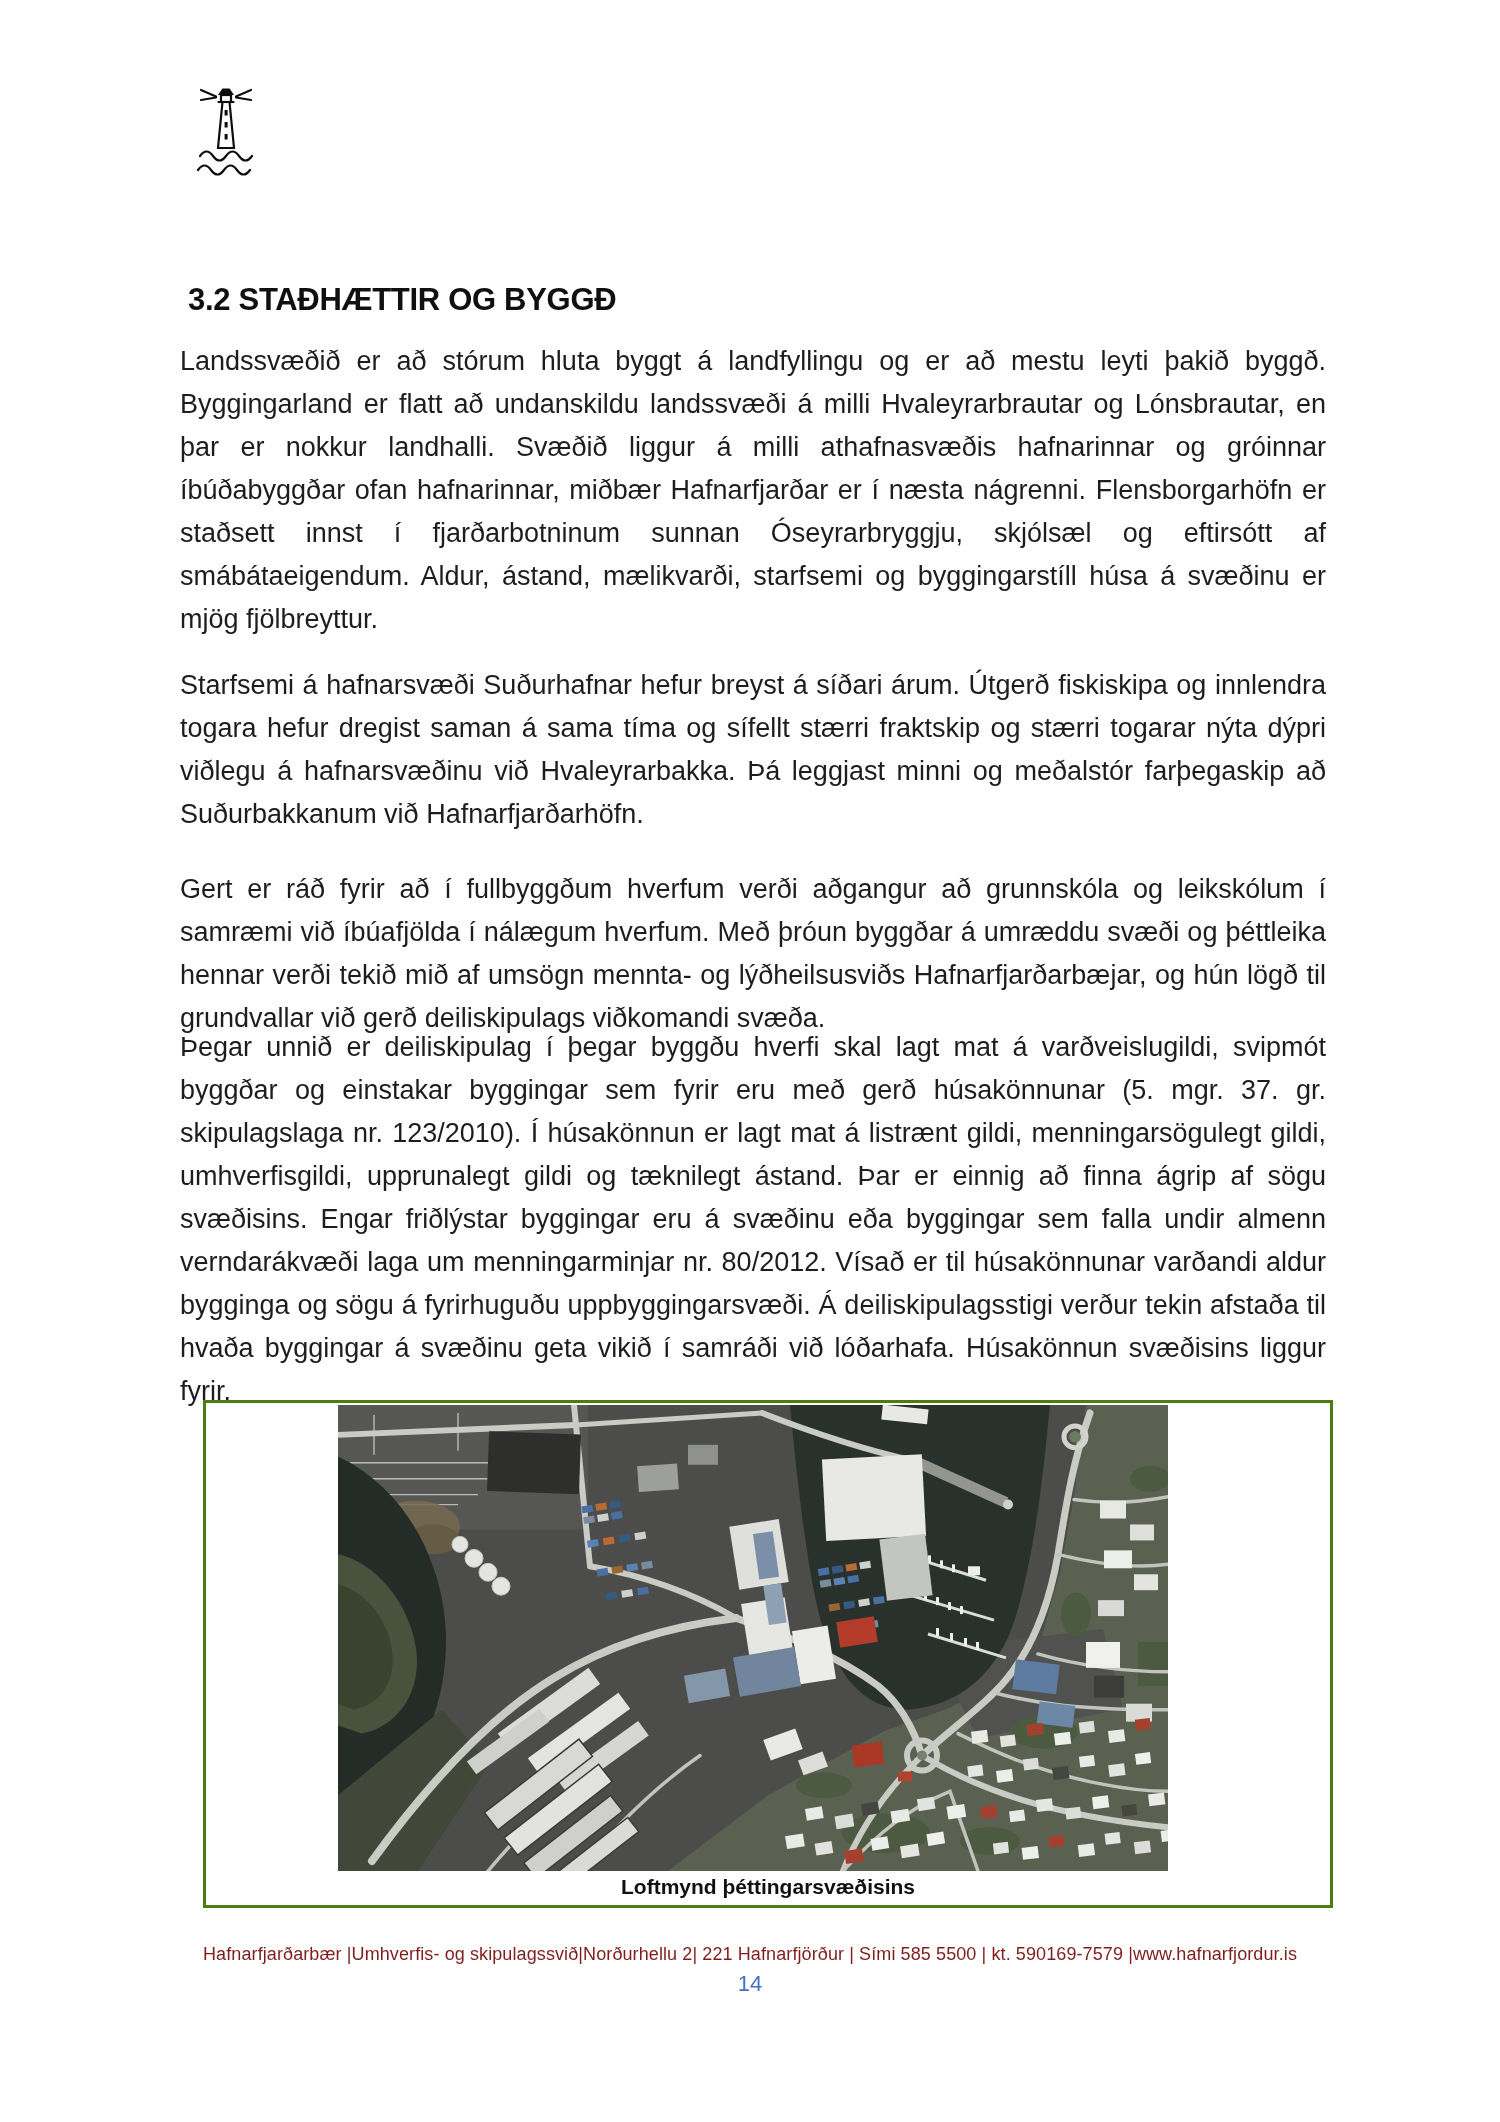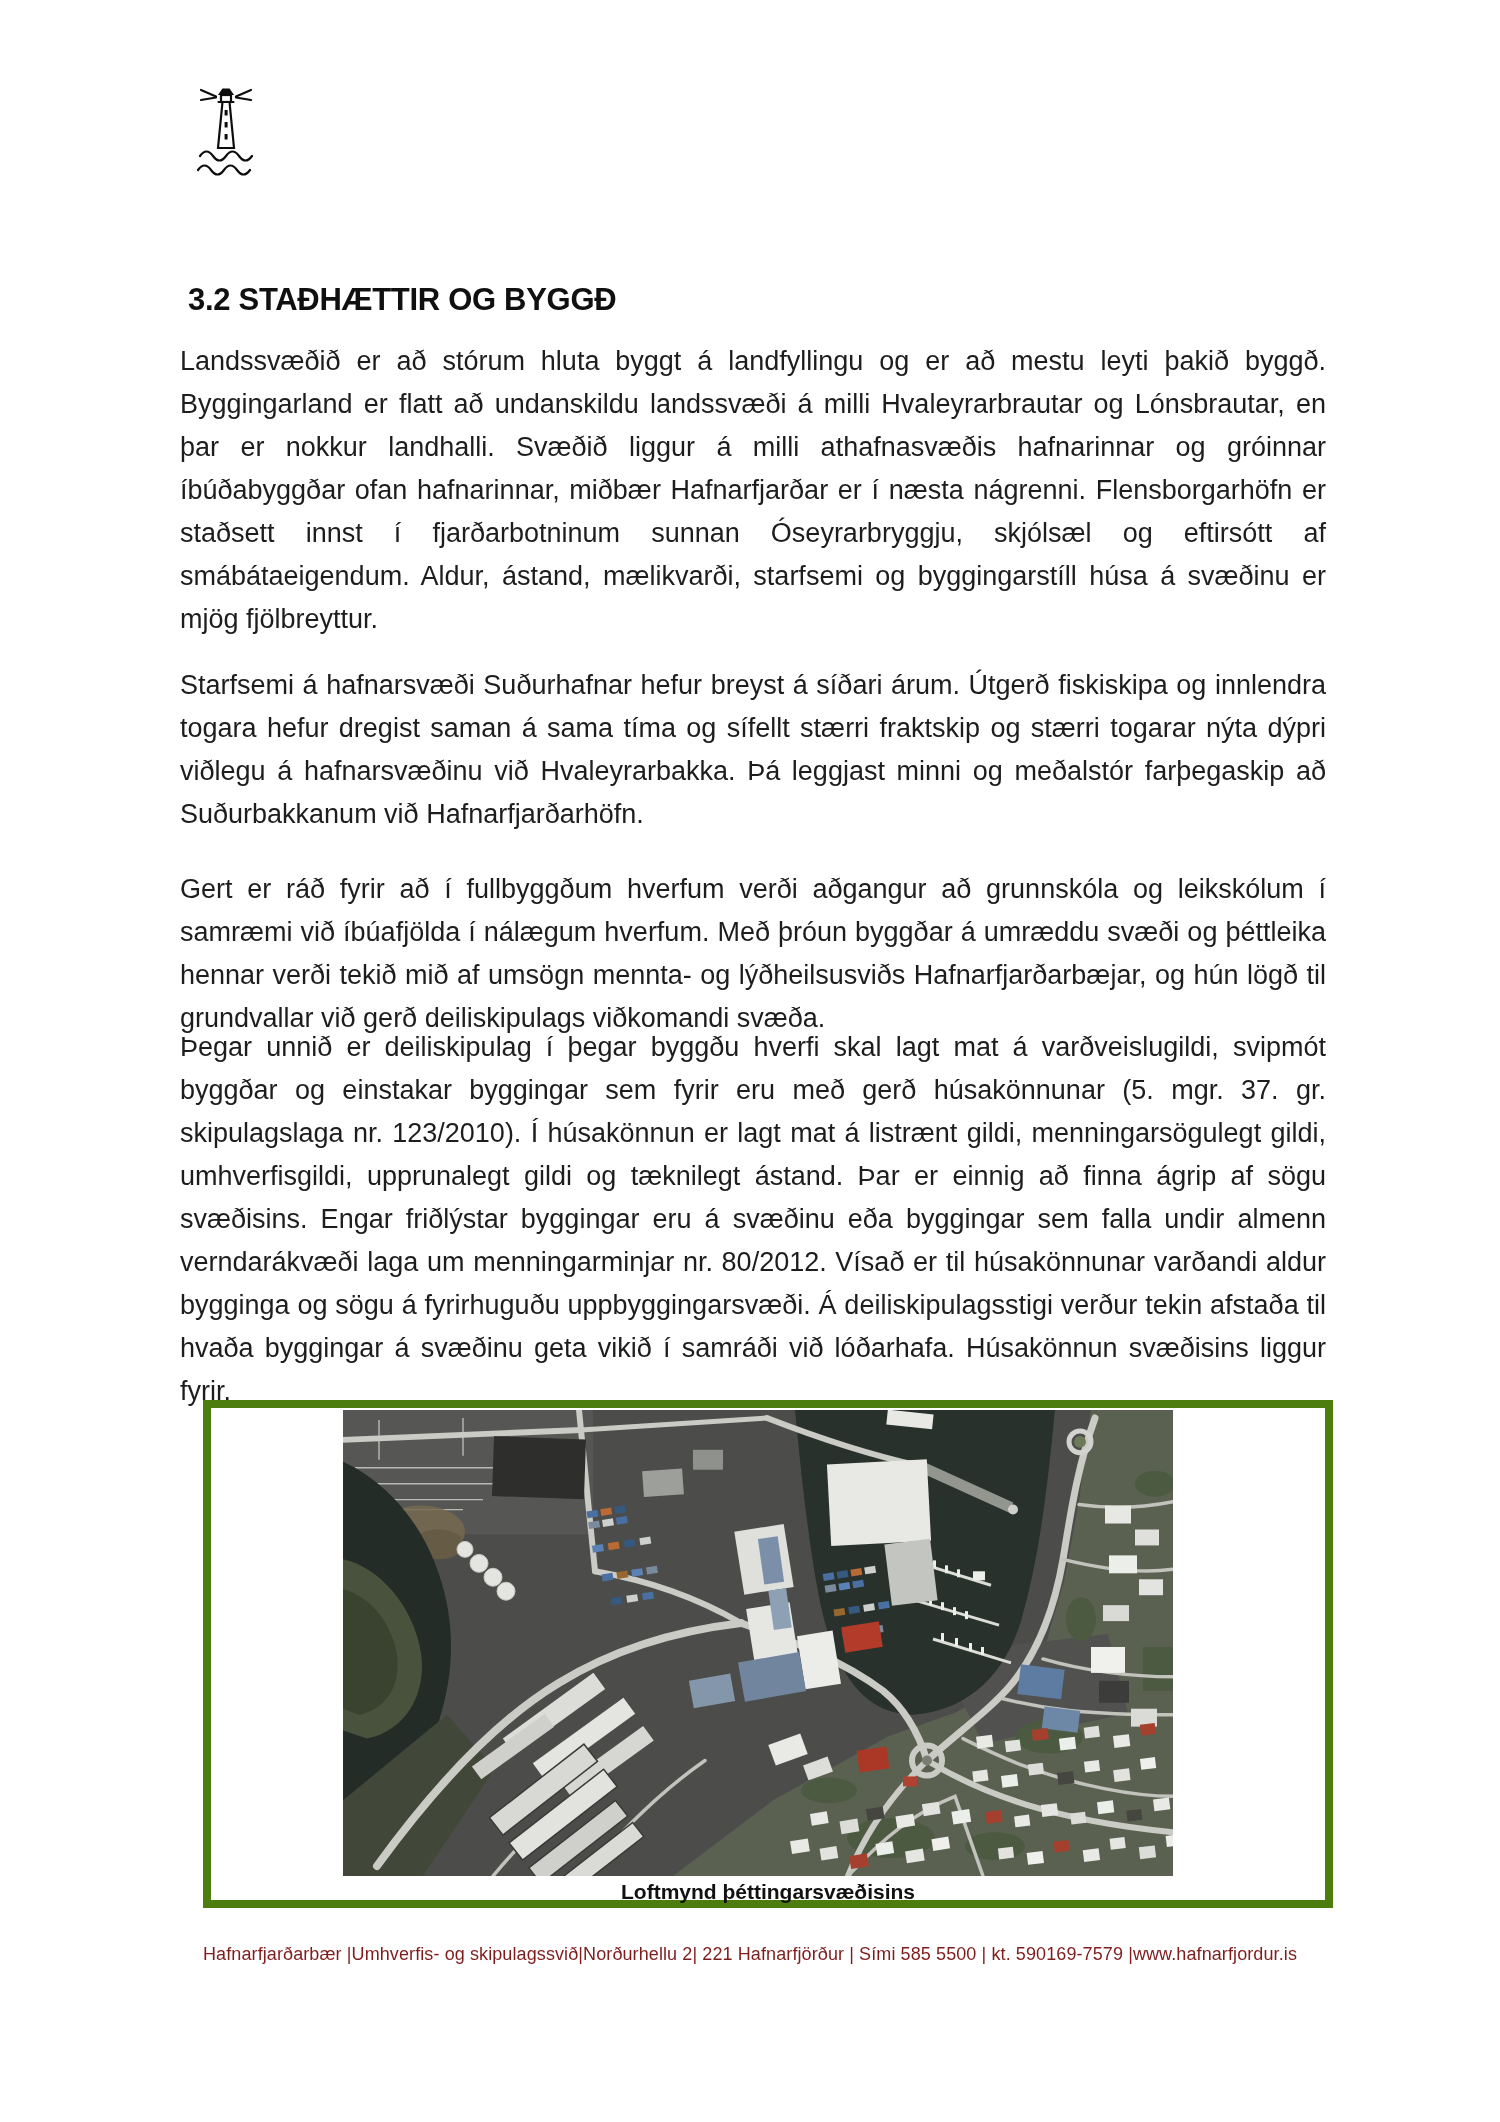--- a/index.html
+++ b/index.html
@@ -13,21 +13,21 @@
     position:absolute; left:176px; top:270px; margin:12px;
     font-size:31px; font-weight:bold; color:#101010; letter-spacing:-0.3px;
   }
   .para {
     position:absolute; left:180px; width:1146px; margin:0;
     font-size:27px; line-height:43px; text-align:justify; color:#1d1d1d;
   }
   .p1{ top:340px; } .p2{ top:664px; } .p3{ top:851px;margin-top:17px; } .p4{ top:1026px; }
   .figure {
     position:absolute; left:203px; top:1400px; width:1130px; height:508px;
-    border:8px solid #4d7c0f; box-sizing:border-box; background:#fff;
+    border:3px solid #4d7c0f; box-sizing:border-box; background:#fff;
   }
   .photo { display:block; width:830px; height:466px; margin:2px 0 0 132px; }
   .caption {
     text-align:center; font-weight:bold; font-size:21px; color:#111;
     margin-top:4px;
   }
   .footer {
     position:absolute; top:1944px; left:0; width:100%; text-align:center;
     font-size:18px; color:#7f1d1d; letter-spacing:0.1px;
   }
@@ -301,14 +301,15 @@
         <rect x="150" y="360" width="120" height="22" fill="#d8d9d5" stroke="#3a3b38" stroke-width="1.5"></rect>
         <rect x="150" y="392" width="120" height="22" fill="#e2e3df" stroke="#3a3b38" stroke-width="1.5"></rect>
         <rect x="150" y="424" width="110" height="20" fill="#cfd0cc" stroke="#3a3b38" stroke-width="1.5"></rect>
         <rect x="160" y="452" width="100" height="18" fill="#dadbd7" stroke="#3a3b38" stroke-width="1.5"></rect>
       </g>
     </svg>
     <div class="caption">Loftmynd þéttingarsvæðisins</div>
   </div>
 
   <div class="footer">Hafnarfjarðarbær |Umhverfis- og skipulagssvið|Norðurhellu 2| 221 Hafnarfjörður  |  Sími 585 5500 | kt. 590169-7579 |www.hafnarfjordur.is</div>
+  <div class="pagenum">14</div>
 
 </div>
 
 </body></html>

